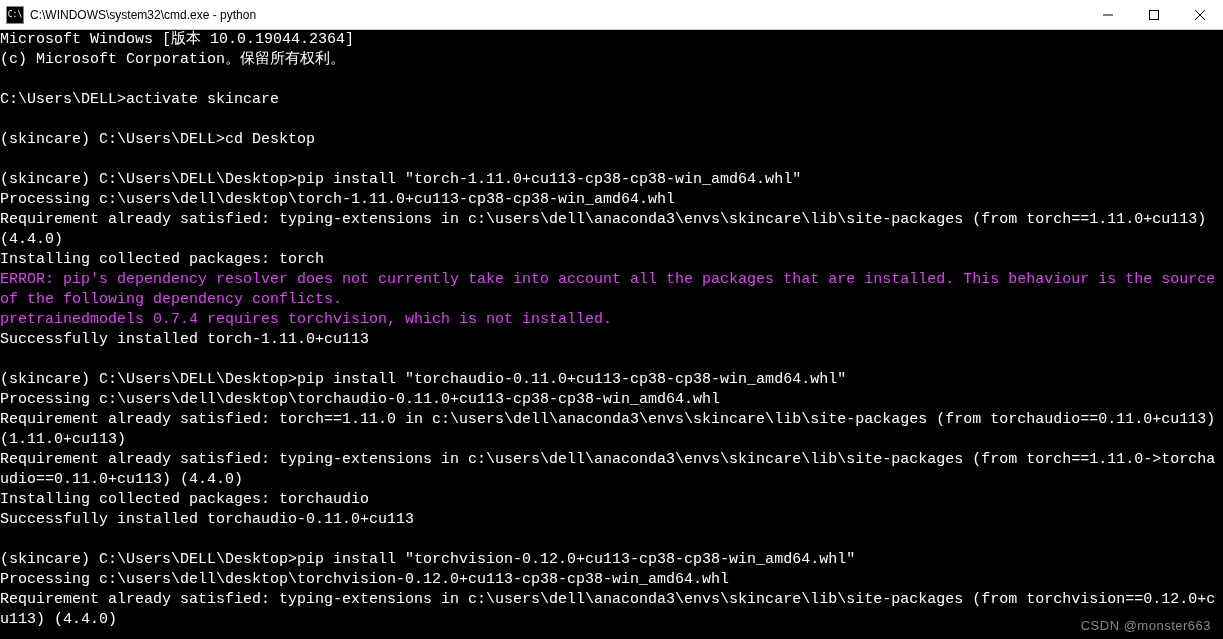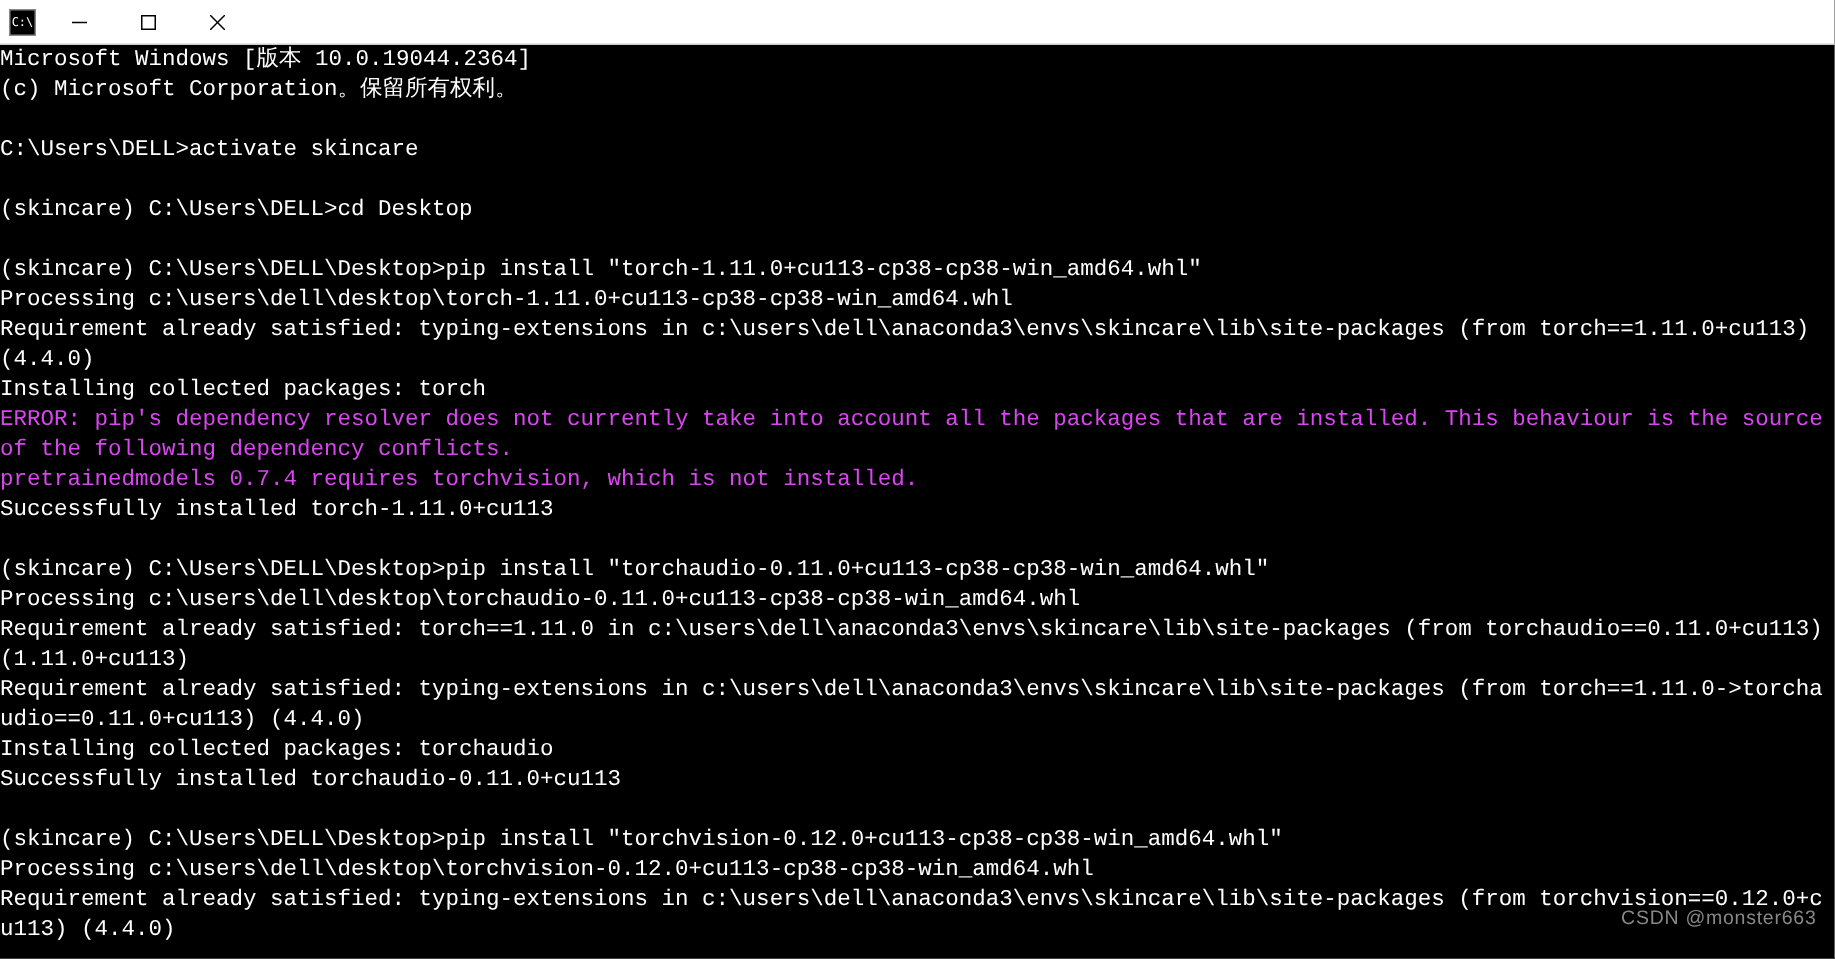--- a/index.html
+++ b/index.html
@@ -53,35 +53,36 @@
     height: 621px;
     padding: 0;
     white-space: pre-wrap;
     word-break: break-all;
     overflow: hidden;
   }
   .terminal .line { min-height: 20px; }
   .terminal .err { color: #d946ef; }
   .watermark {
     position: absolute;
-    bottom: 20px;
+    bottom: 6px;
     right: 12px;
     font-size: 13px;
     color: #888;
     font-family: Arial, sans-serif;
     letter-spacing: 0.5px;
   }
 </style>
 </head>
 <body>
 
 <div class="titlebar">
   <div class="icon">
       <span>C:\</span>
     </div>
+  <div class="title">C:\WINDOWS\system32\cmd.exe - python</div>
   <div class="win-controls">
     <div class="win-btn">
       <svg viewBox="0 0 10 10">
           <line x1="0" y1="5" x2="10" y2="5" stroke="currentColor" stroke-width="1"></line>
         </svg>
     </div>
     <div class="win-btn">
       <svg viewBox="0 0 10 10">
           <rect x="0.5" y="0.5" width="9" height="9" fill="none" stroke="currentColor" stroke-width="1"></rect>
         </svg>

